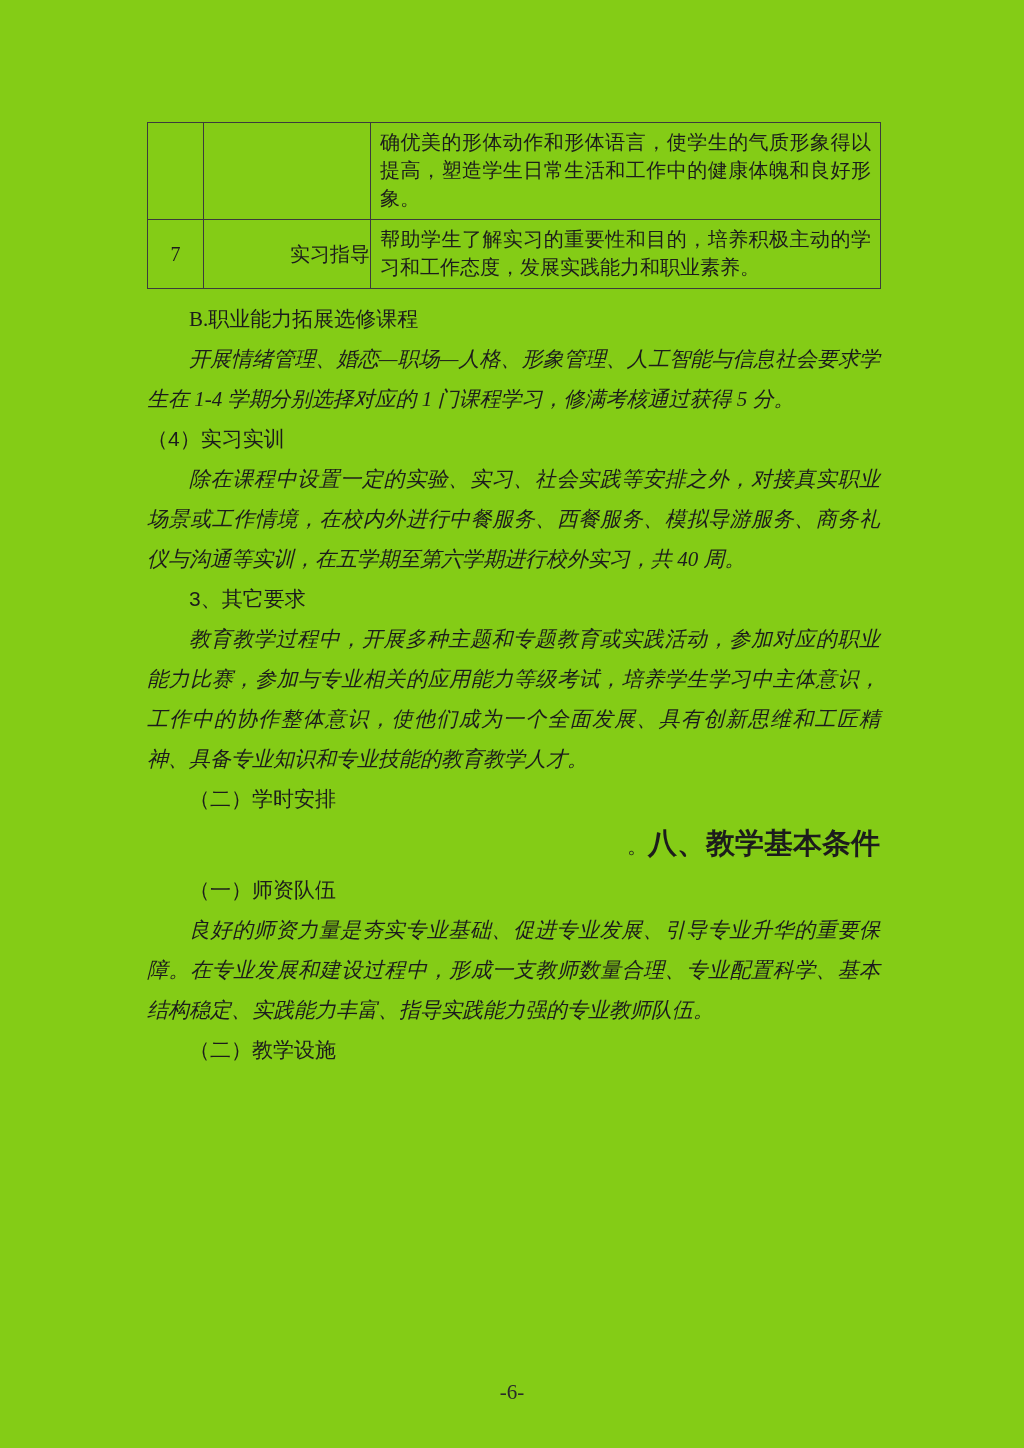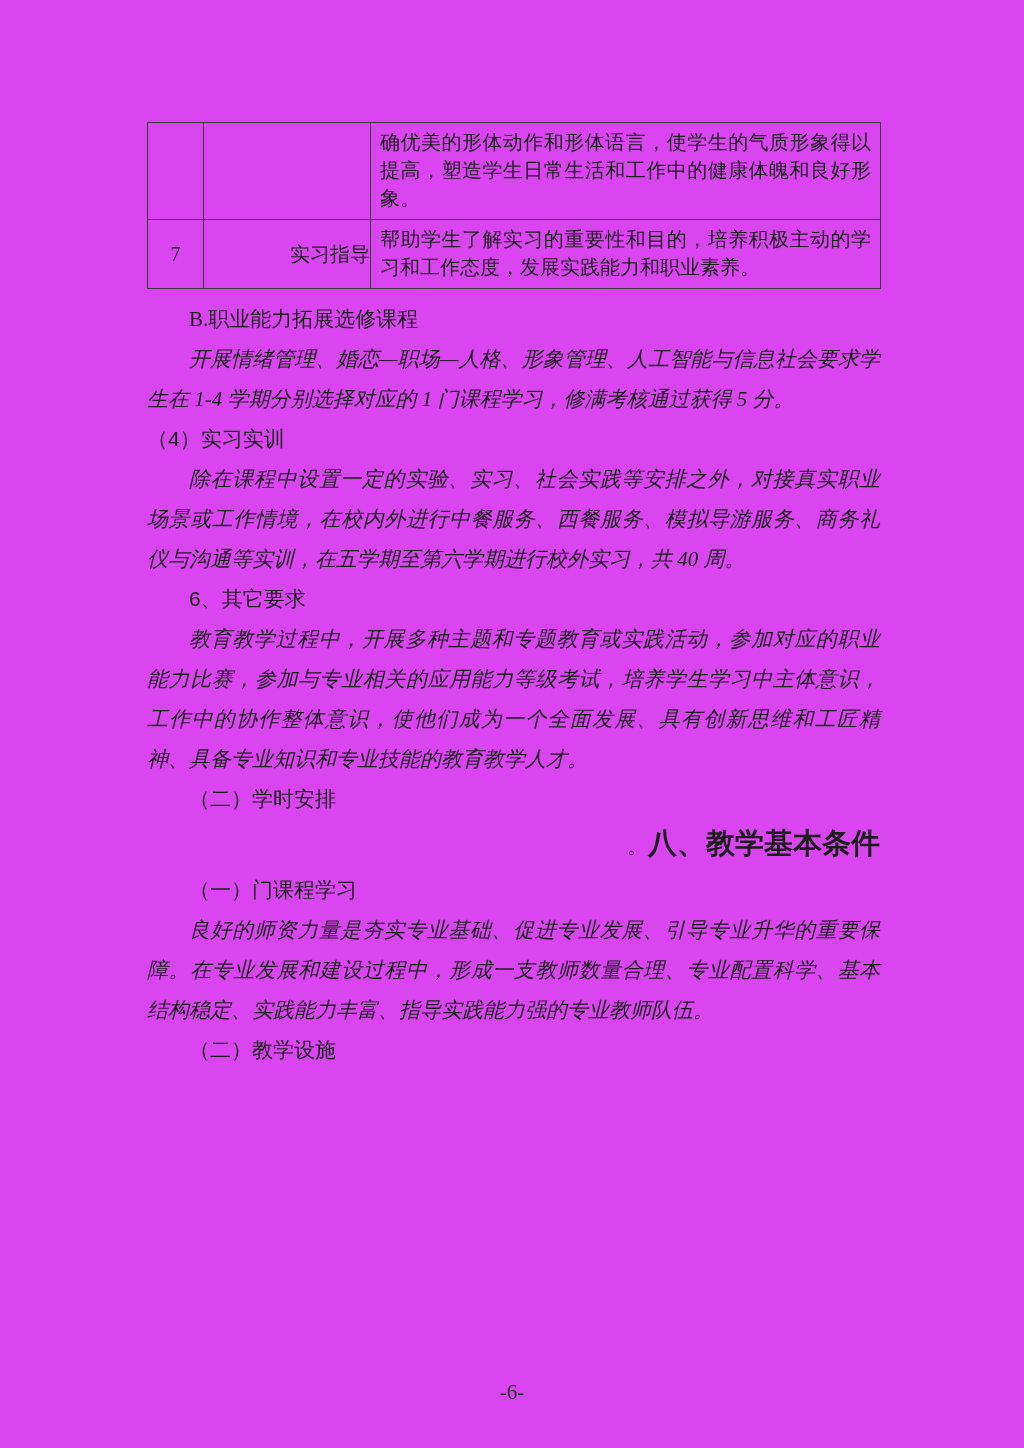--- a/index.html
+++ b/index.html
@@ -1,21 +1,21 @@
 <!DOCTYPE html>
 <html><head>
 <meta charset="utf-8">
 <style>
   * { margin: 0; padding: 0; box-sizing: border-box; }
   html, body { background: #e8e8e8; }
   .page {
     position: relative;
     width: 1024px;
     height: 1448px;
-    background: #d946ef;
+    background: #84cc16;
     margin: 0 auto;
     overflow: hidden;
     color: #1c1c1c;
     font-family: "Liberation Serif", "DejaVu Serif", serif;
   }
   .content {
     position: absolute;
     left: 147px;
     top: 122px;
     width: 733px;
@@ -101,33 +101,33 @@
     </table>
 
     <div class="blk sub-line">B.职业能力拓展选修课程</div>
 
     <div class="blk para">开展情绪管理、婚恋—职场—人格、形象管理、人工智能与信息社会要求学生在 1-4 学期分别选择对应的 1 门课程学习，修满考核通过获得 5 分。</div>
 
     <div class="blk h-bold h-noindent">（4）实习实训</div>
 
     <div class="blk para">除在课程中设置一定的实验、实习、社会实践等安排之外，对接真实职业场景或工作情境，在校内外进行中餐服务、西餐服务、模拟导游服务、商务礼仪与沟通等实训，在五学期至第六学期进行校外实习，共 40 周。</div>
 
-    <div class="blk h-bold h-indent">6、其它要求</div>
+    <div class="blk h-bold h-indent">3、其它要求</div>
 
     <div class="blk para">教育教学过程中，开展多种主题和专题教育或实践活动，参加对应的职业能力比赛，参加与专业相关的应用能力等级考试，培养学生学习中主体意识，工作中的协作整体意识，使他们成为一个全面发展、具有创新思维和工匠精神、具备专业知识和专业技能的教育教学人才。</div>
 
     <div class="blk h-bold h-indent">（二）学时安排</div>
 
 
 
     <div class="blk h-big-line">
       <span class="h-big-prefix">。</span><span class="h-big-text">八、教学基本条件</span>
     </div>
 
-    <div class="blk h-bold h-indent">（一）门课程学习</div>
+    <div class="blk h-bold h-indent">（一）师资队伍</div>
 
     <div class="blk para">良好的师资力量是夯实专业基础、促进专业发展、引导专业升华的重要保障。在专业发展和建设过程中，形成一支教师数量合理、专业配置科学、基本结构稳定、实践能力丰富、指导实践能力强的专业教师队伍。</div>
 
 
     <div class="blk h-bold h-indent">（二）教学设施</div>
 
   </div>
 
   <div class="footer">-6-</div>
 </div>

